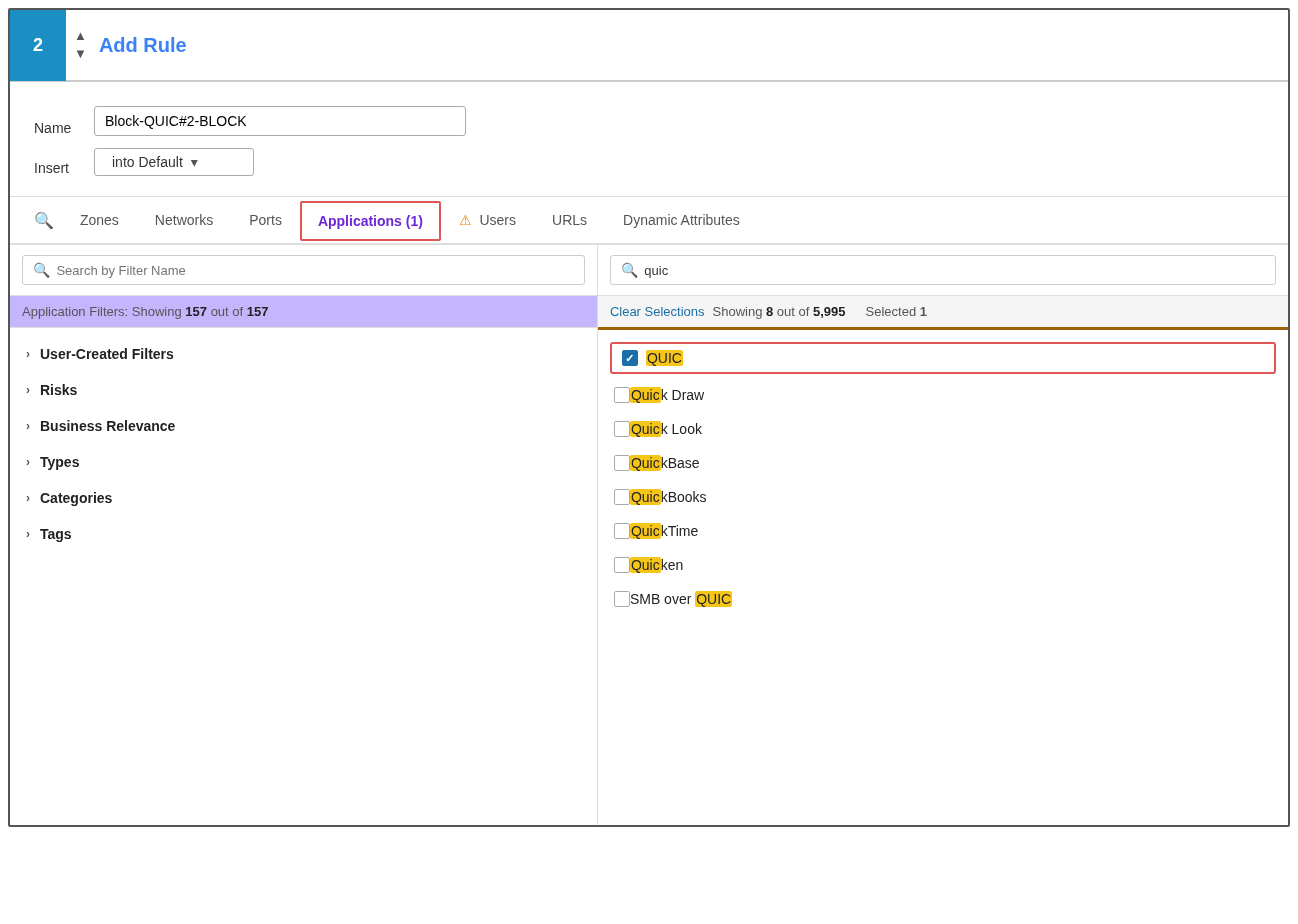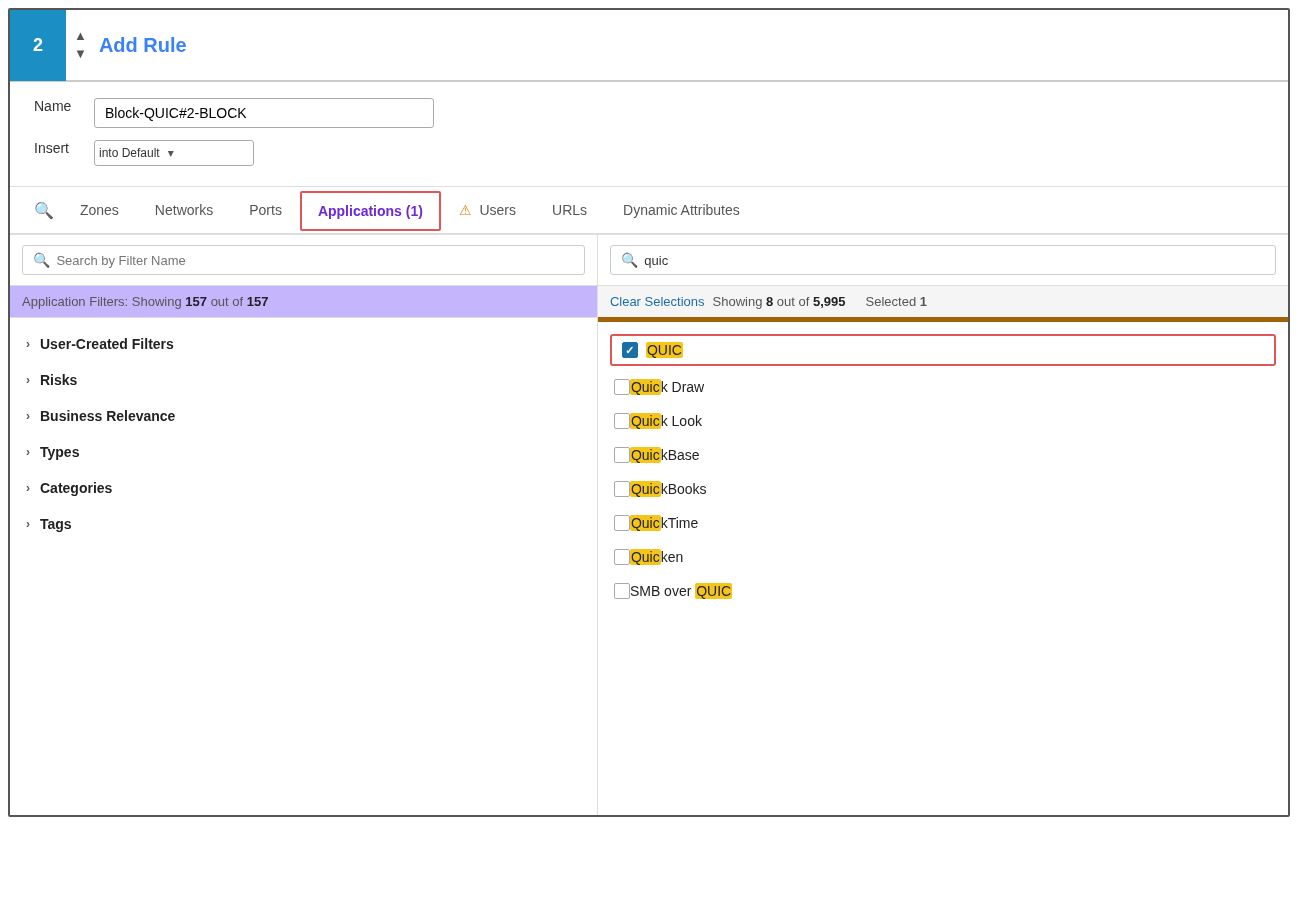--- a/index.html
+++ b/index.html
@@ -51,44 +51,45 @@
       color: #3b82f6;
     }
 
     
     .form-area {
       padding: 16px 24px 8px 24px;
       border-bottom: 1px solid #ddd;
     }
     .form-row {
       display: flex;
-      align-items: flex-start;
+      align-items: flex-end;
       margin-bottom: 12px;
+      margin-top: 8px;
     }
     .form-label {
       font-size: 14px;
       color: #333;
       width: 60px;
     }
     .form-input {
       border: 1px solid #aaa;
       border-radius: 3px;
       padding: 6px 10px;
       font-size: 14px;
-      width: 340px;
+      width: 372px;
       outline: none;
     }
     .form-select-wrapper {
       position: relative;
       display: inline-flex;
       align-items: center;
       border: 1px solid #aaa;
       border-radius: 3px;
-      padding: 5px 4px;
-      font-size: 12px;
+      padding: 5px 17px;
+      font-size: 14px;
       cursor: pointer;
       min-width: 160px;
       background: #fff;
     }
     .form-select-wrapper .chevron {
       margin-left: 8px;
       color: #555;
     }
 
     
@@ -231,21 +232,21 @@
       font-size: 13px;
       color: #333;
       flex: 1;
       background: transparent;
     }
     .right-header-row {
       display: flex;
       align-items: center;
       padding: 8px 12px;
       background: #f5f5f5;
-      border-bottom: 5px solid #a16207;
+      border-bottom: 3px solid #a16207;
       font-size: 13px;
       gap: 8px;
     }
     .clear-selections {
       color: #1b6fa8;
       cursor: pointer;
       font-size: 13px;
       font-weight: 500;
     }
     .right-header-text {

